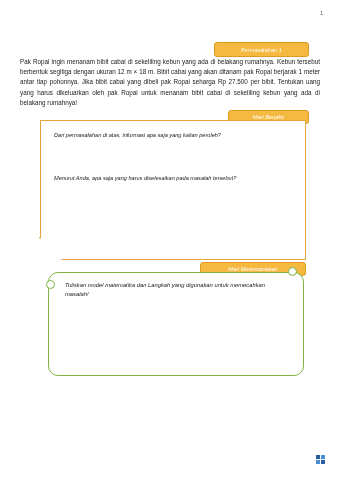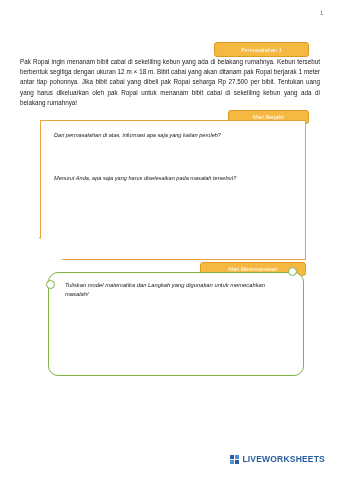--- a/index.html
+++ b/index.html
@@ -244,16 +244,15 @@
 
   <div class="plan-text">Tuliskan model matematika dan Langkah yang digunakan untuk memecahkan masalah!</div>
 
   <div class="footer-brand">
     <span class="brand-mark">
         <i></i>
         <i></i>
         <i></i>
         <i></i>
       </span>
-    <span class="brand-text">LIVEWORKSHEETS</span>
   </div>
 
 </div>
 
 </body></html>

